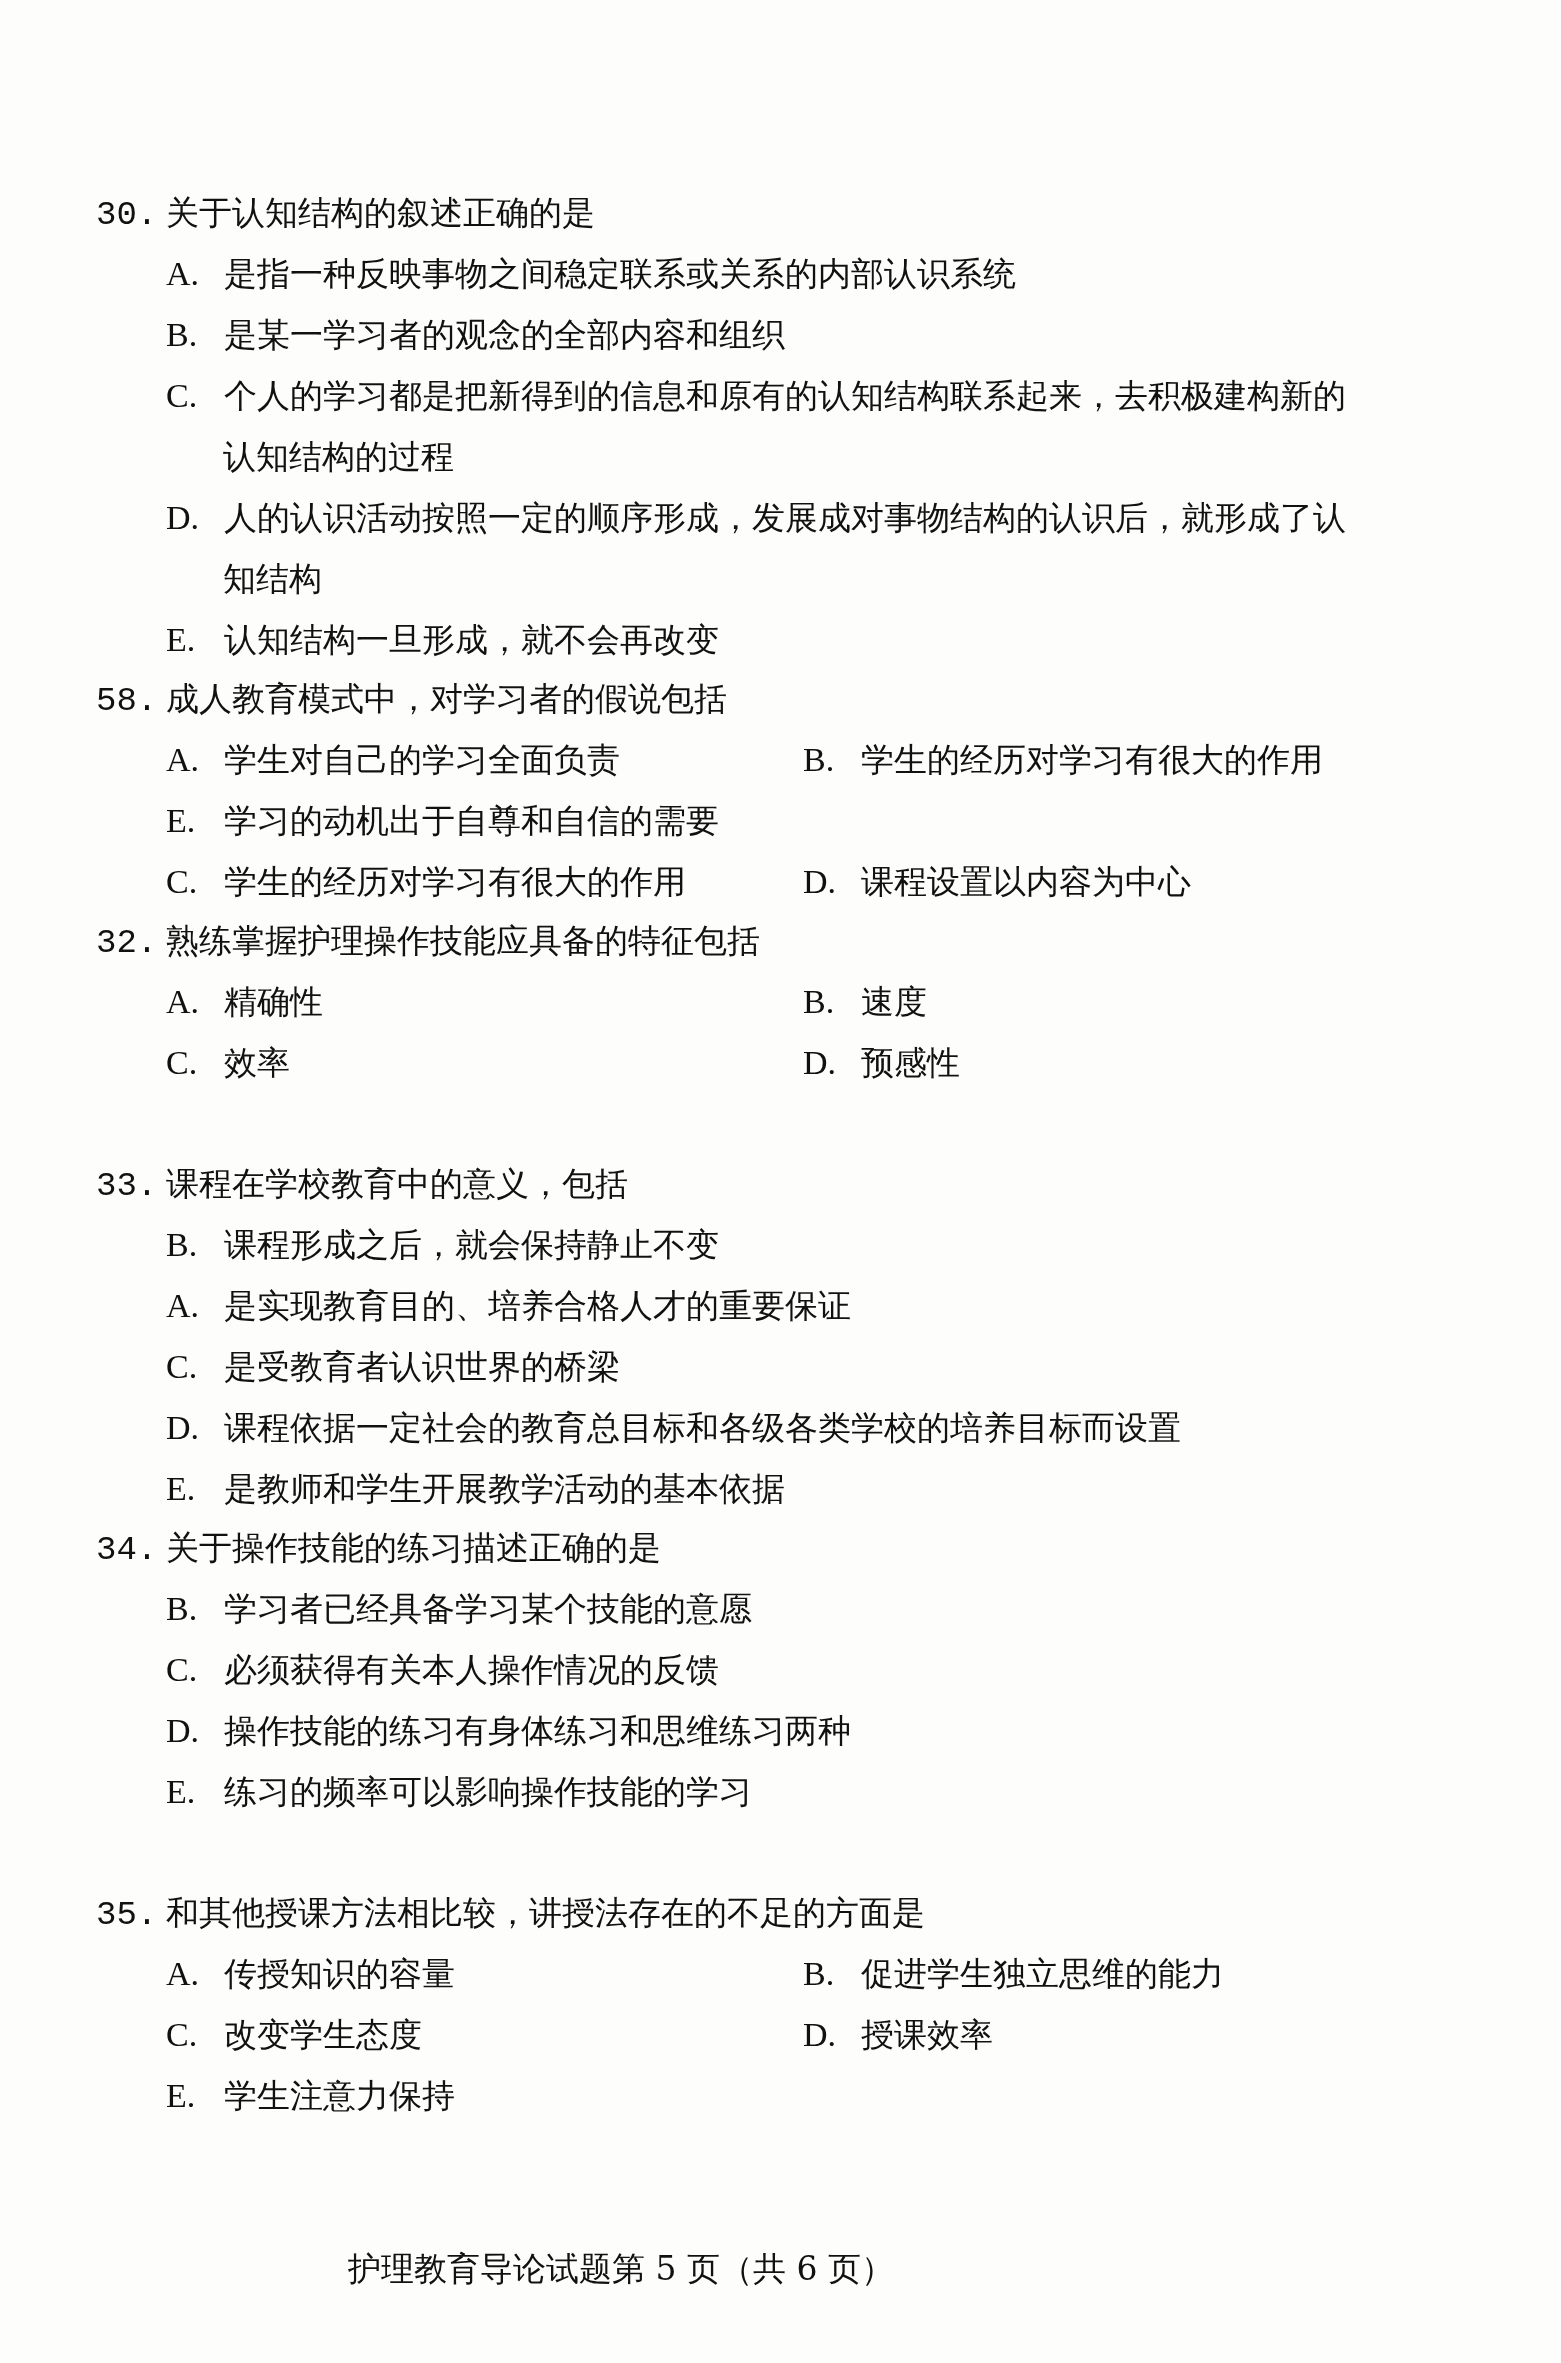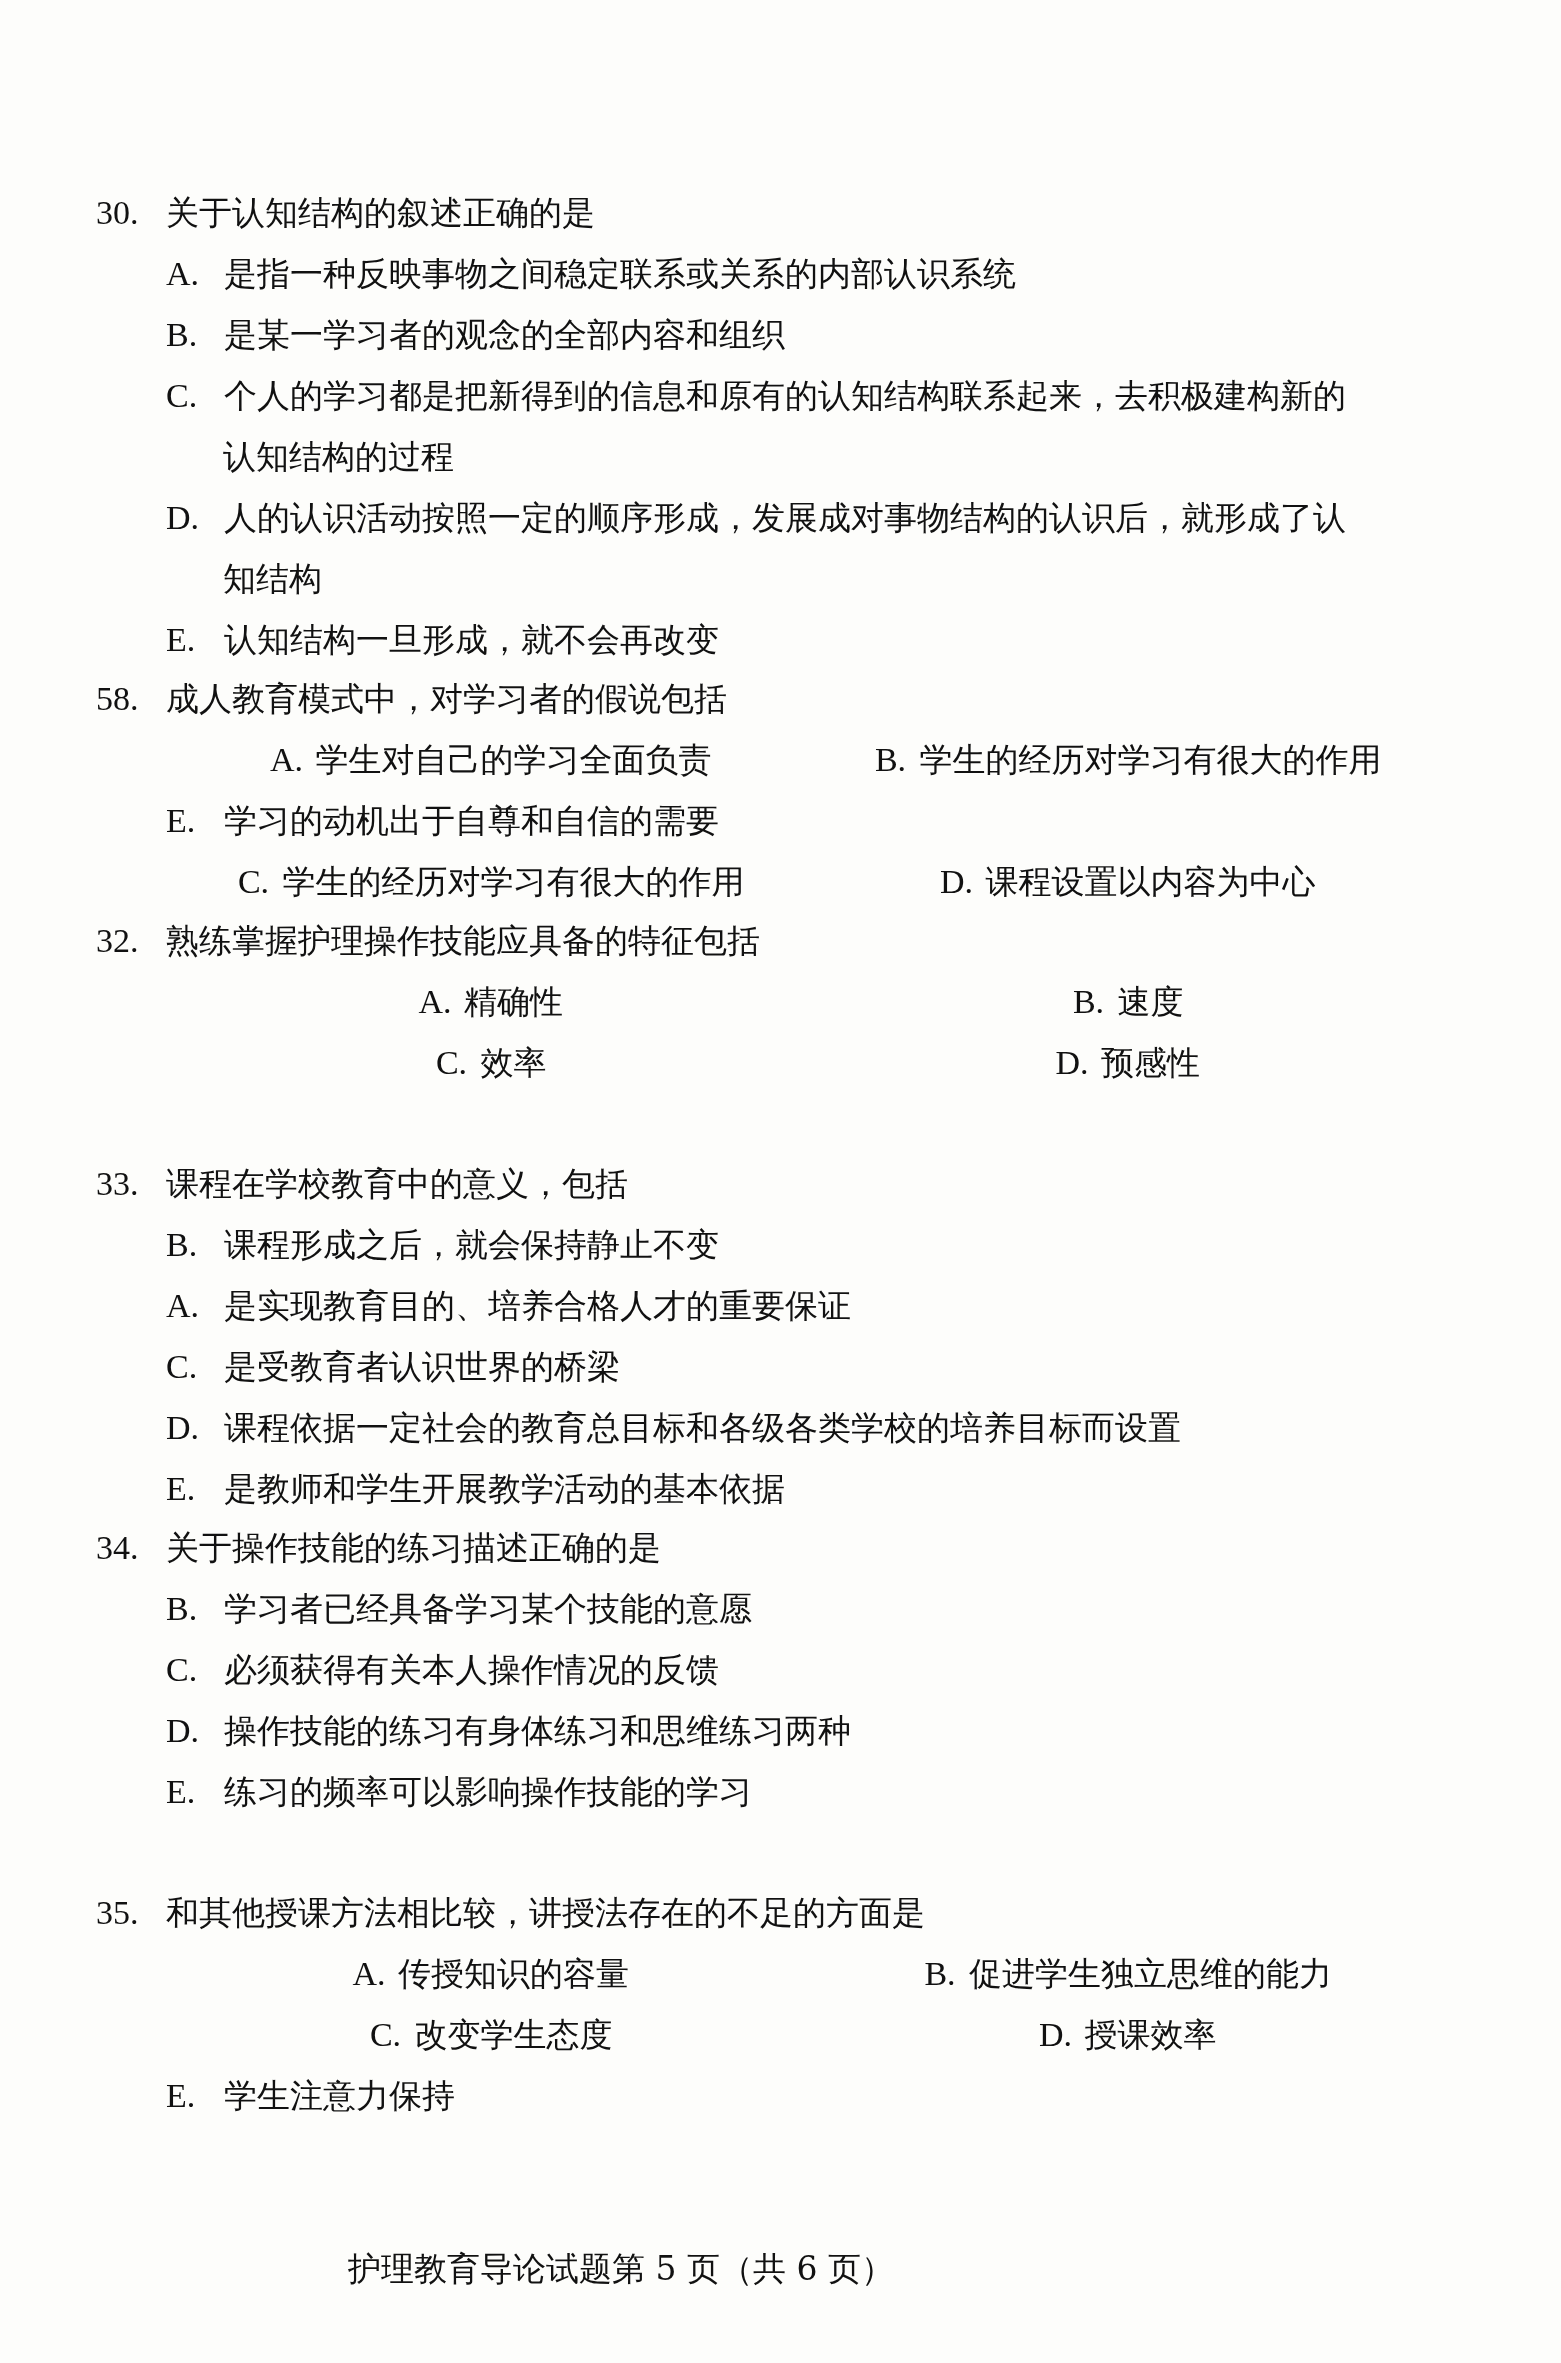--- a/index.html
+++ b/index.html
@@ -29,21 +29,21 @@
     .line {
       height: 61px;
       line-height: 61px;
       font-size: 33px;
       white-space: nowrap;
       position: relative;
     }
     .q-num {
       display: inline-block;
       width: 70px;
-      font-family: Liberation Serif, serif;
+      font-family: Liberation Mono, monospace;
       font-size: 34px;
     }
     .q-stem {
       display: inline-block;
     }
     .opt {
       position: relative;
       padding-left: 70px;
     }
     .opt-letter {
@@ -56,21 +56,20 @@
       display: inline-block;
     }
     .cont {
       padding-left: 127px;
     }
     .two-col .opt {
       display: inline-block;
       width: 637px;
       padding-left: 0;
       vertical-align: top;
-      text-align: center;
     }
     .two-col .opt:first-child {
       margin-left: 70px;
     }
     .footer {
       position: absolute;
       top: 2239px;
       left: 0;
       width: 1242px;
       text-align: center;

